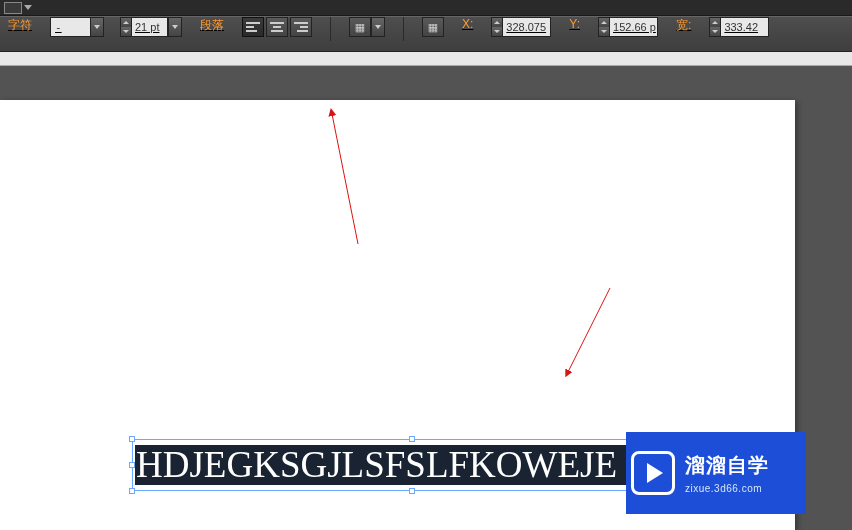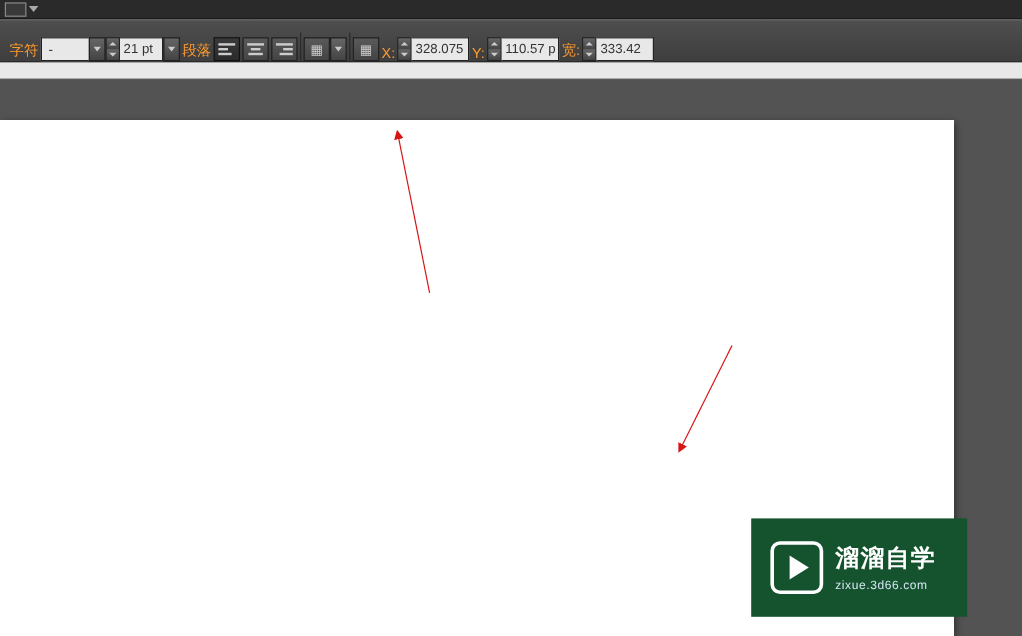--- a/index.html
+++ b/index.html
@@ -34,23 +34,24 @@
       border-top: 5px solid #aaa;
       display: inline-block;
       vertical-align: middle;
     }
     .toolbar {
       height: 36px;
       background: linear-gradient(#4e4e4e, #3e3e3e);
       border-top: 1px solid #666;
       border-bottom: 1px solid #222;
       display: flex;
-      align-items: flex-end;
+      align-items: flex-start;
       padding: 0 6px;
-      gap: 0;
+      gap: 16px;
+      text-decoration: underline;
     }
     .lbl-orange {
       color: #ff9a2e;
       font-size: 12px;
       padding: 0 2px;
       white-space: nowrap;
     }
     .combo {
       display: flex;
       align-items: stretch;
@@ -229,24 +230,24 @@
       width: 795px;
       height: 430px;
       pointer-events: none;
     }
     .watermark {
       position: absolute;
       right: 46px;
       bottom: 16px;
       width: 180px;
       height: 82px;
-      background: #14532d;
-      display: flex;
-      align-items: center;
-      padding: 8px 16px;
+      background: #1d4ed8;
+      display: flex;
+      align-items: center;
+      padding: 8px 5px;
       gap: 10px;
     }
     .wm-play {
       width: 44px;
       height: 44px;
       border: 3px solid #fff;
       border-radius: 8px;
       display: flex;
       align-items: center;
       justify-content: center;
@@ -350,21 +351,21 @@
   <span class="lbl-orange">Y:</span>
   <div class="spinner">
     <div class="spin-btns">
       <div>
           <span class="tri-up"></span>
         </div>
       <div>
           <span class="tri-dn"></span>
         </div>
     </div>
-    <div class="spin-field coord-field">110.57 p</div>
+    <div class="spin-field coord-field">152.66 p</div>
   </div>
 
   <span class="lbl-orange">宽:</span>
   <div class="spinner">
     <div class="spin-btns">
       <div>
           <span class="tri-up"></span>
         </div>
       <div>
           <span class="tri-dn"></span>
@@ -382,20 +383,31 @@
     <svg class="arrows">
       <defs>
         <marker id="ah" markerWidth="8" markerHeight="8" refX="2" refY="4" orient="auto">
           <path d="M0,0 L8,4 L0,8 Z" fill="#d91414"></path>
         </marker>
       </defs>
       <line x1="358" y1="144" x2="332" y2="14" stroke="#d91414" stroke-width="1" marker-end="url(#ah)"></line>
       <line x1="610" y1="188" x2="568" y2="272" stroke="#d91414" stroke-width="1" marker-end="url(#ah)"></line>
     </svg>
 
+    <div class="text-frame">
+      <div class="text-content">HDJEGKSGJLSFSLFKOWEJE</div>
+      <div class="handle h-tl"></div>
+      <div class="handle h-tm"></div>
+      <div class="handle h-tr"></div>
+      <div class="handle h-ml"></div>
+      <div class="handle h-mr"></div>
+      <div class="handle h-bl"></div>
+      <div class="handle h-bm"></div>
+      <div class="handle h-br"></div>
+    </div>
   </div>
 </div>
 
 <div class="watermark">
   <div class="wm-play">
       <div></div>
     </div>
   <div class="wm-text">
     <div class="t1">溜溜自学</div>
     <div class="t2">zixue.3d66.com</div>

